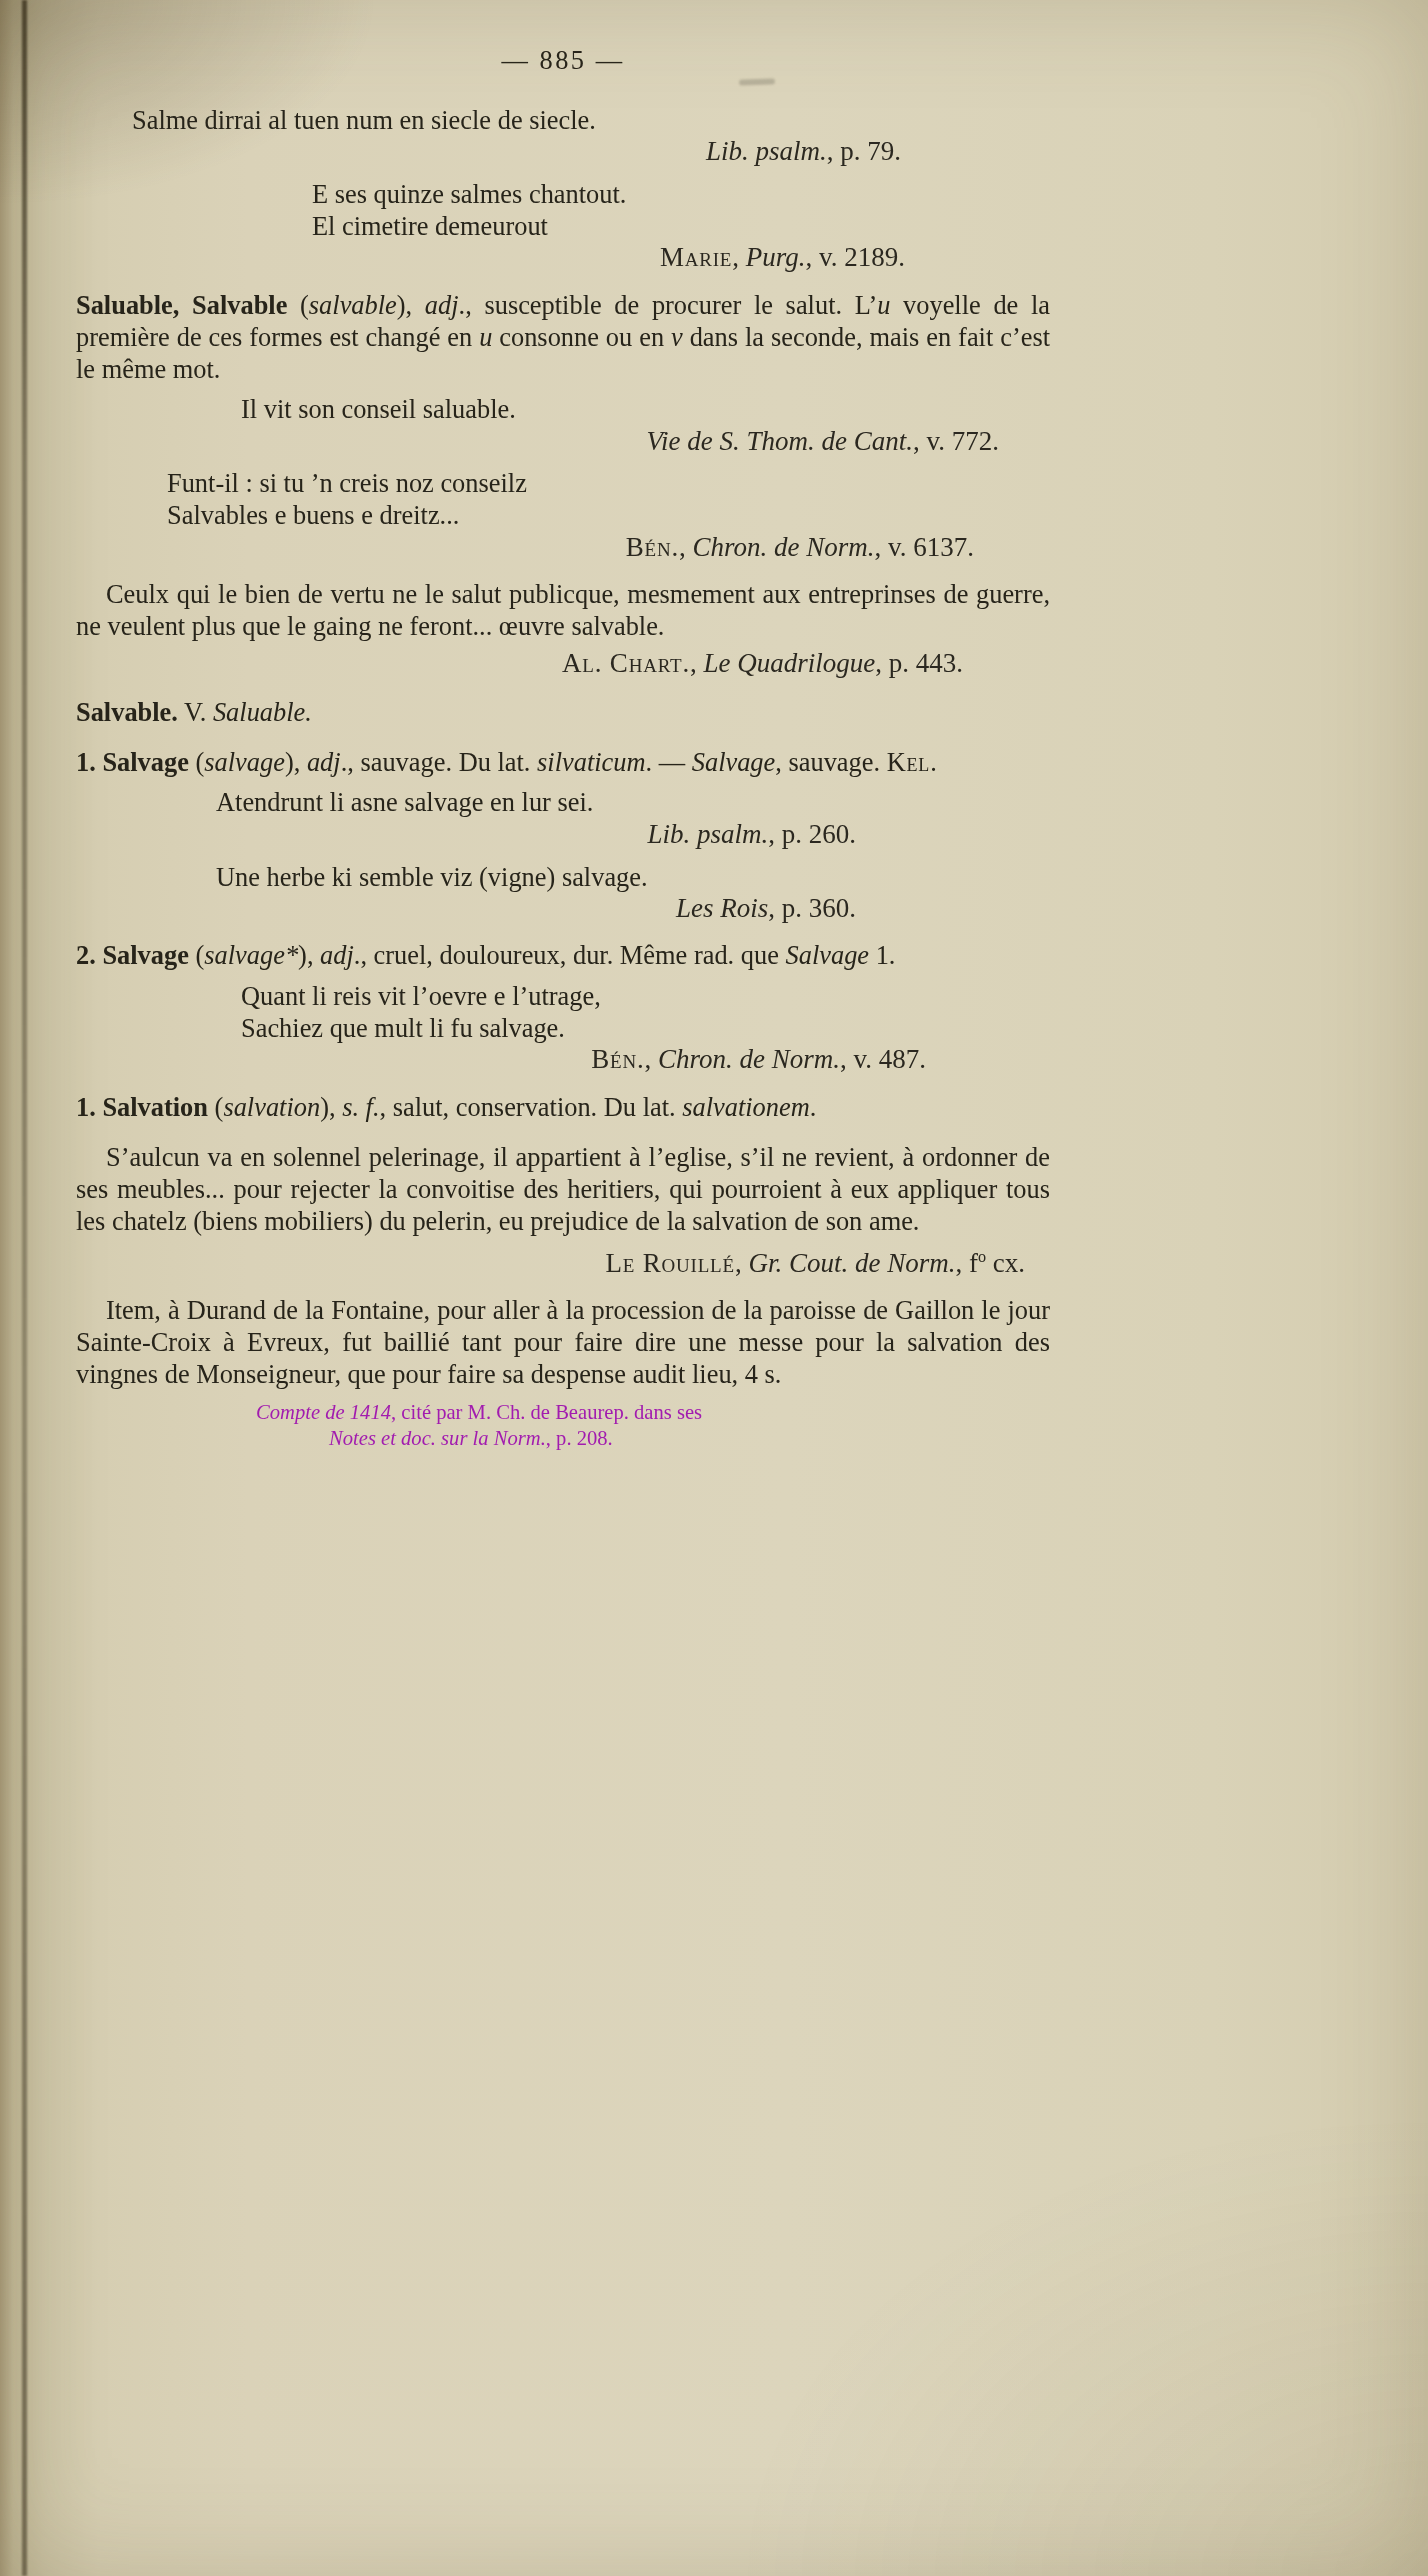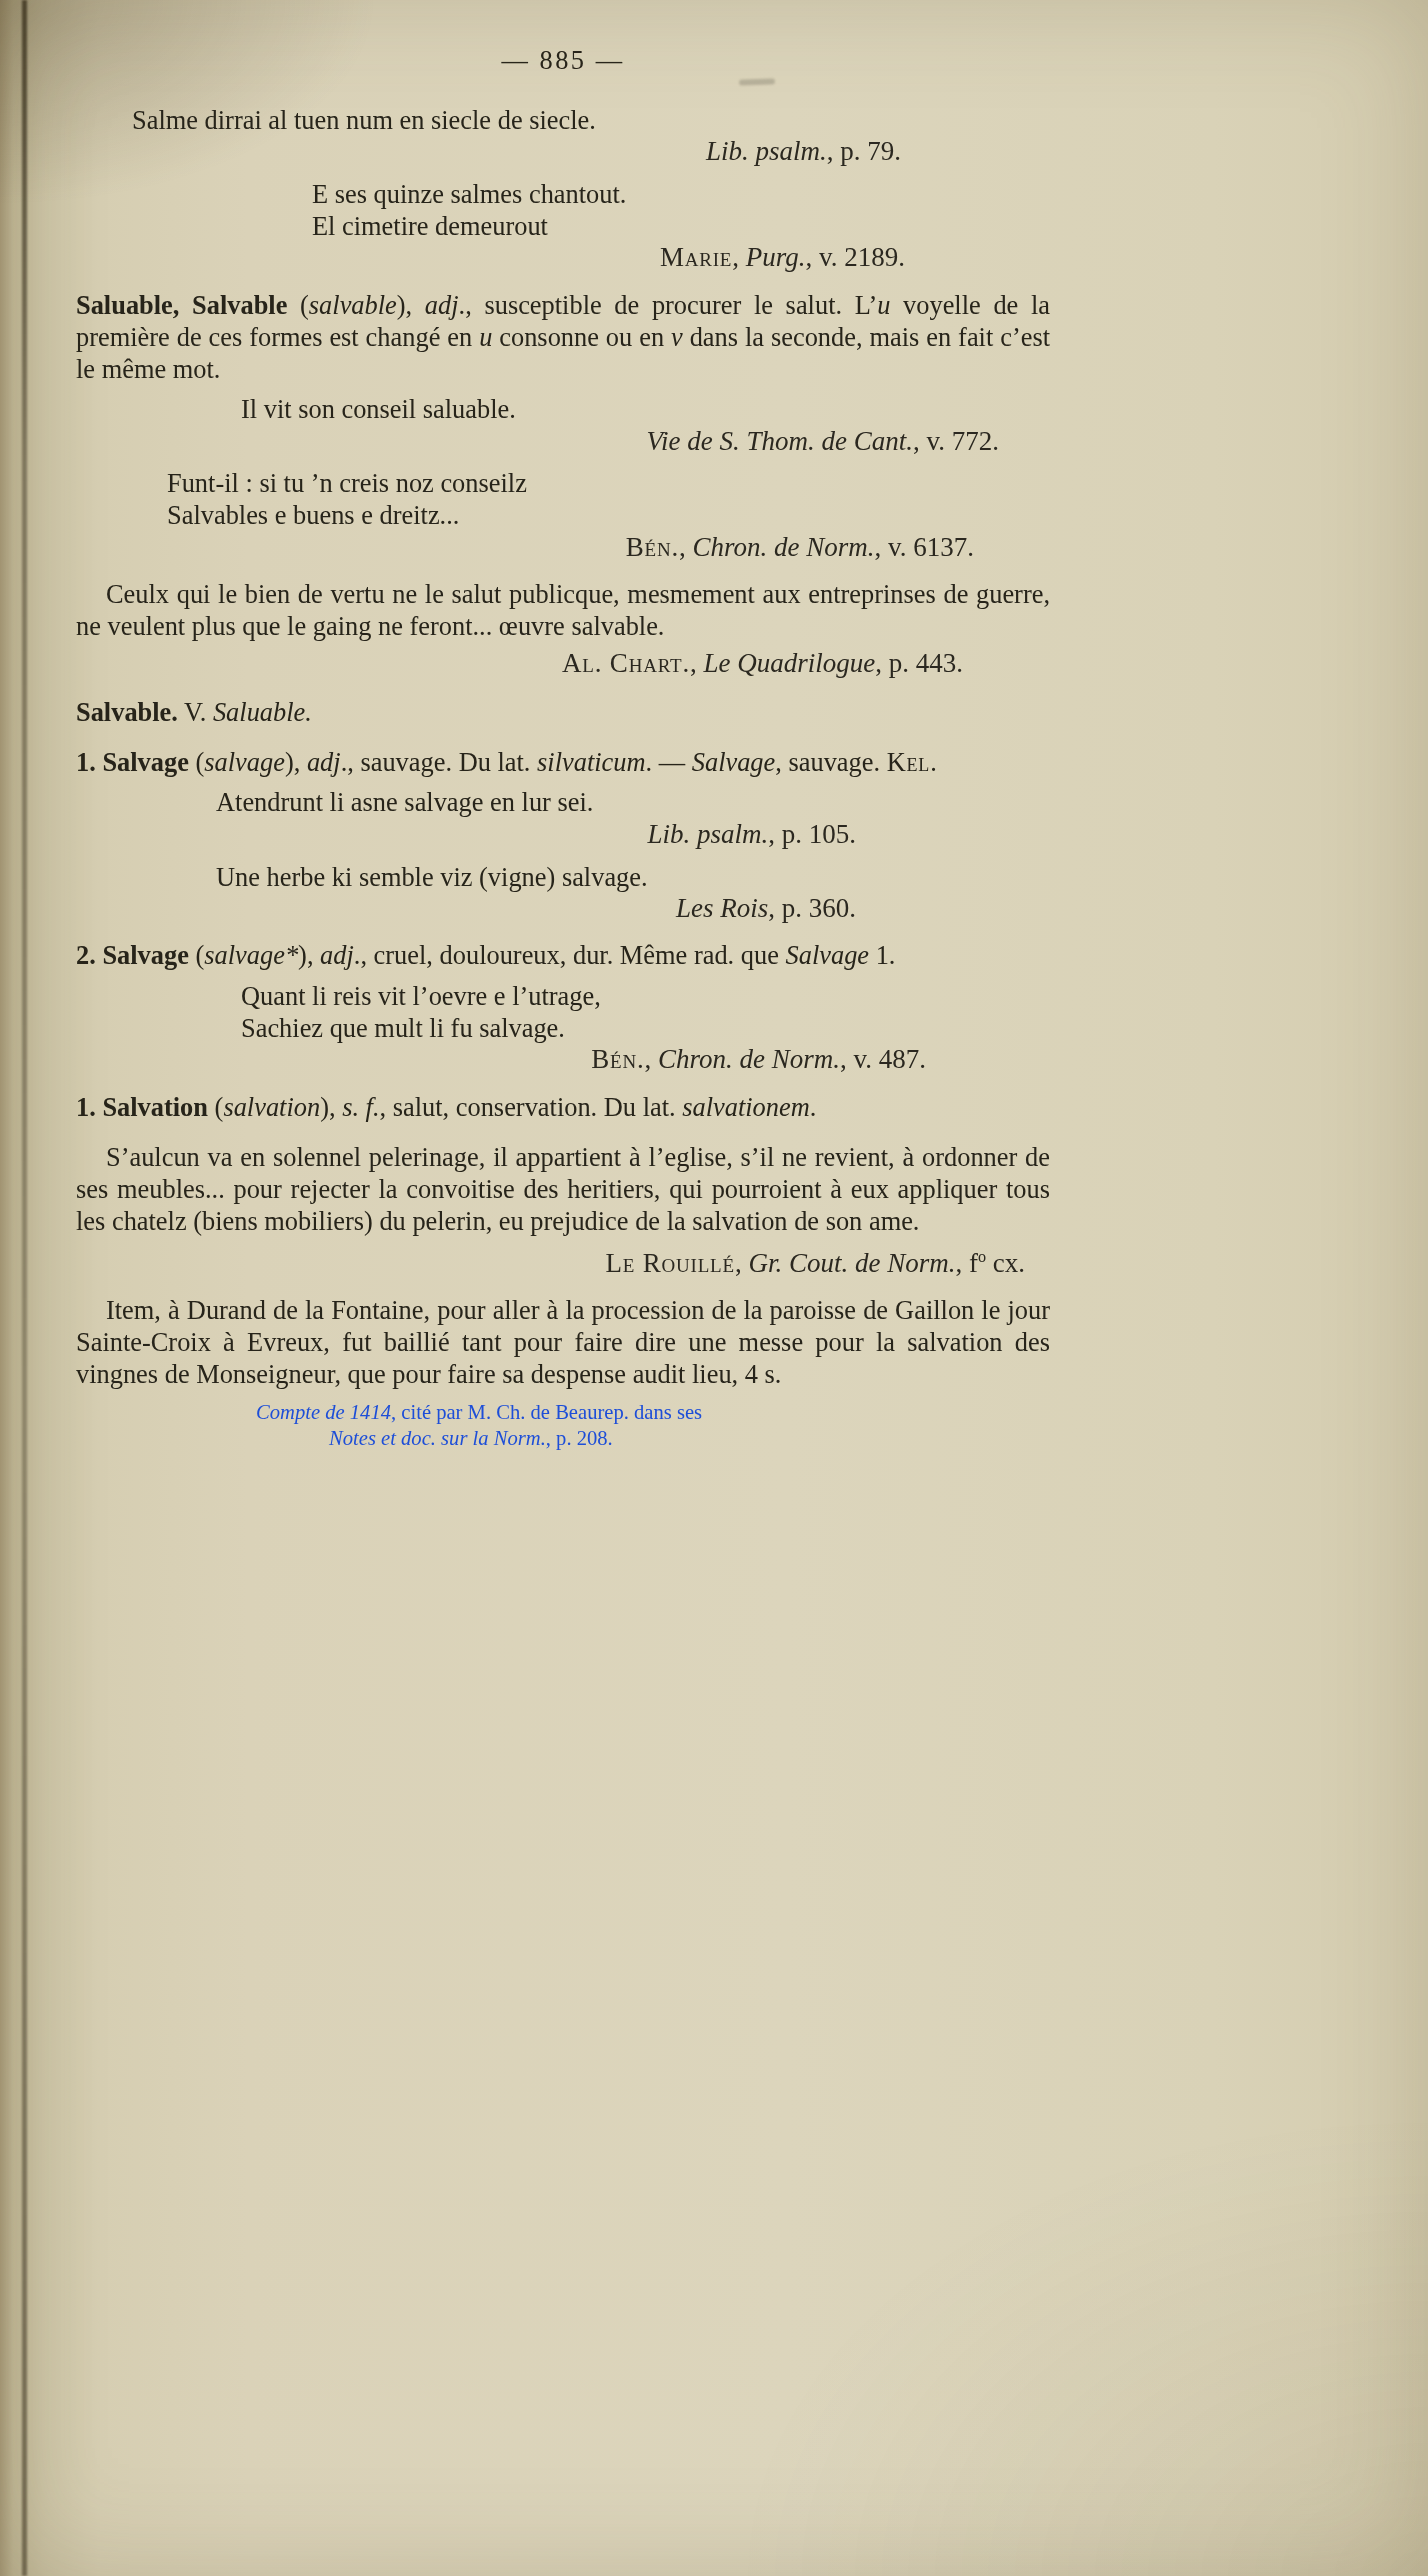--- a/index.html
+++ b/index.html
@@ -22,21 +22,21 @@
   .verse{margin:6.6px 0 1.7px;font-size:26.4px;line-height:32px;}
   .vline{white-space:nowrap;}
   .cite{font-size:27px;line-height:25.6px;text-align:right;margin:3.3px 0 13.2px;color:#2b2820;}
   .para{font-size:26.4px;line-height:32px;text-align:justify;margin:18px 0 8.3px;}
   .ind{text-indent:30px;}
   .entryline{font-size:26.4px;line-height:32px;margin:20px 0 10px;}
   .it{font-style:italic;}
   .bd{font-weight:bold;}
   .sc{font-variant:small-caps;letter-spacing:0.8px;}
   .sup{font-size:.6em;vertical-align:super;}
-  .cite9{font-size:20.6px;line-height:26.4px;margin:5px 0 0 180px;color:#1d4ed8;}
+  .cite9{font-size:20.6px;line-height:26.4px;margin:5px 0 0 180px;color:#a21caf;}
   .cite9 .l2{padding-left:73px;}
 </style>
 </head>
 <body>
 
 <div class="gutter"></div>
 <div class="smudge"></div>
 
 <div class="content">
 
@@ -69,21 +69,21 @@
   <p class="para ind">Ceulx qui le bien de vertu ne le salut publicque, mesmement aux entreprinses de guerre, ne veulent plus que le gaing ne feront... œuvre salvable.</p>
   <div class="cite" style="padding-right:87px"><span class="sc">Al. Chart.</span><span>, </span><span class="it">Le Quadrilogue</span><span>, p. 443.</span></div>
 
   <div class="entryline"><span class="bd">Salvable.</span><span> V. </span><span class="it">Saluable.</span></div>
 
   <p class="para"><span class="bd">1. Salvage</span><span> (</span><span class="it">salvage</span><span>), </span><span class="it">adj</span><span>., sauvage. Du lat. </span><span class="it">silvaticum</span><span>. — </span><span class="it">Salvage</span><span>, sauvage. </span><span class="sc">Kel</span><span>.</span></p>
 
   <div class="verse">
     <div class="vline" style="padding-left:140px">Atendrunt li asne salvage en lur sei.</div>
   </div>
-  <div class="cite" style="padding-right:194px"><span class="it">Lib. psalm.</span><span>, p. 105.</span></div>
+  <div class="cite" style="padding-right:194px"><span class="it">Lib. psalm.</span><span>, p. 260.</span></div>
 
   <div class="verse">
     <div class="vline" style="padding-left:140px">Une herbe ki semble viz (vigne) salvage.</div>
   </div>
   <div class="cite" style="padding-right:194px"><span class="it">Les Rois</span><span>, p. 360.</span></div>
 
   <p class="para"><span class="bd">2. Salvage</span><span> (</span><span class="it">salvage*</span><span>), </span><span class="it">adj</span><span>., cruel, douloureux, dur. Même rad. que </span><span class="it">Salvage</span><span> 1.</span></p>
 
   <div class="verse">
     <div class="vline" style="padding-left:165px">Quant li reis vit l’oevre e l’utrage,</div>

